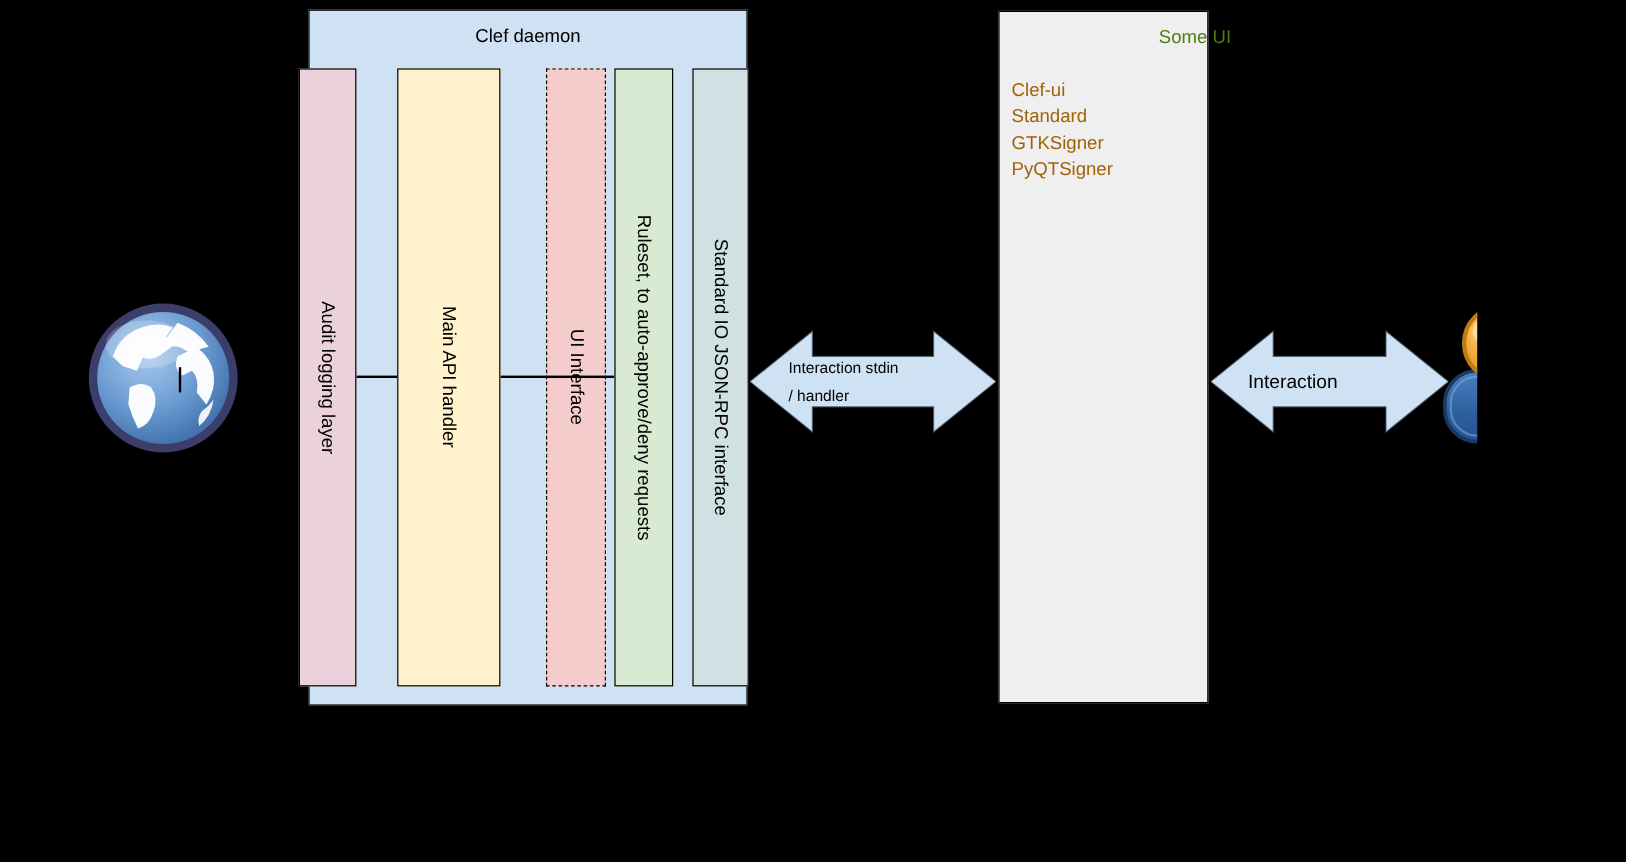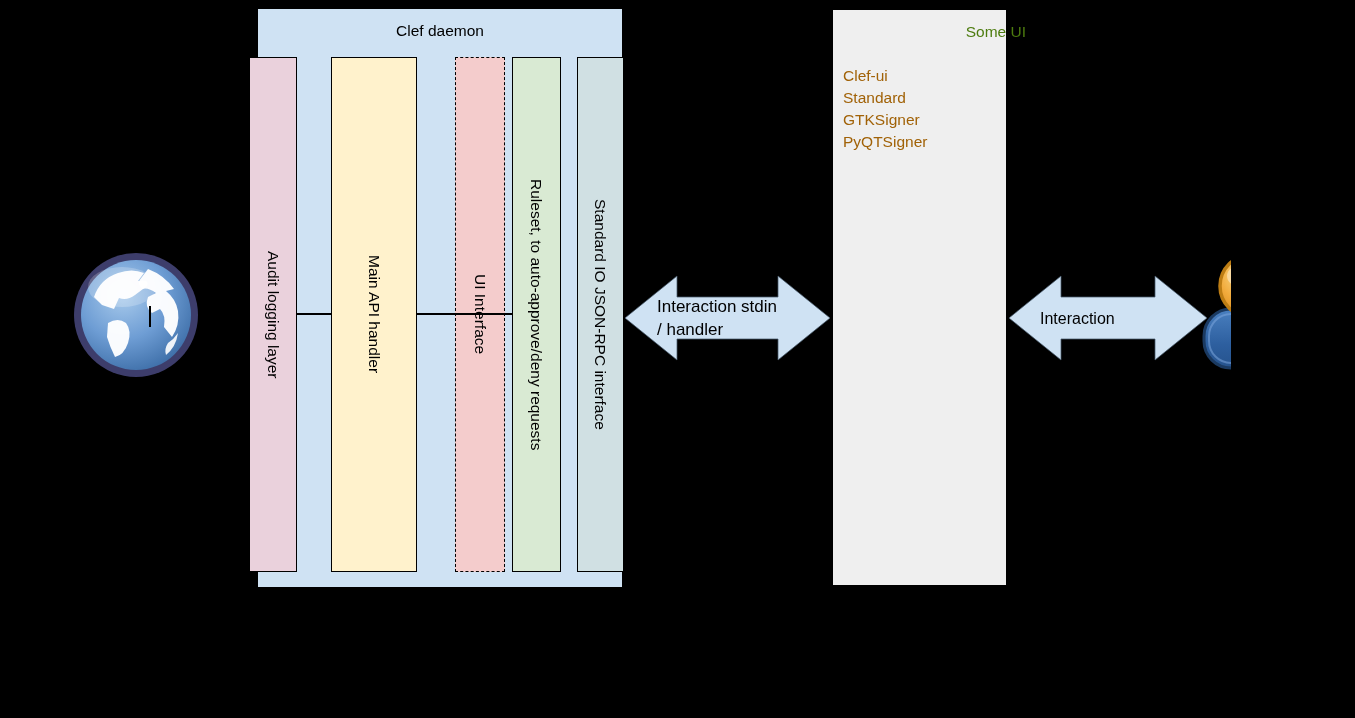--- a/index.html
+++ b/index.html
@@ -47,21 +47,21 @@
   .someui-items{
     position:absolute;left:10px;top:55px;
     font-size:15.5px;line-height:22px;color:#a16207;
   }
   
   .arrow-wrap{position:absolute;top:274px;height:88px;}
   .arrow-stdio{left:625px;width:205px;}
   .arrow-user{left:1009px;width:198px;}
   .arrow-poly{fill:#cfe2f3;stroke:#47596b;stroke-width:1;stroke-opacity:0.75;}
   .arrow-label{
-    position:absolute;font-size:17px;line-height:23px;color:#000;white-space:nowrap;
+    position:absolute;font-size:13px;line-height:23px;color:#000;white-space:nowrap;
   }
   .arrow-label-stdio{left:32px;top:21px;}
   .arrow-label-user{left:31px;top:33px;font-size:16px;}
   
   .globe-icon-wrap{position:absolute;left:72px;top:251px;width:128px;height:128px;}
   .person-icon-wrap{position:absolute;left:1199px;top:253px;width:105px;height:118px;}
 </style>
 </head>
 <body>
 

